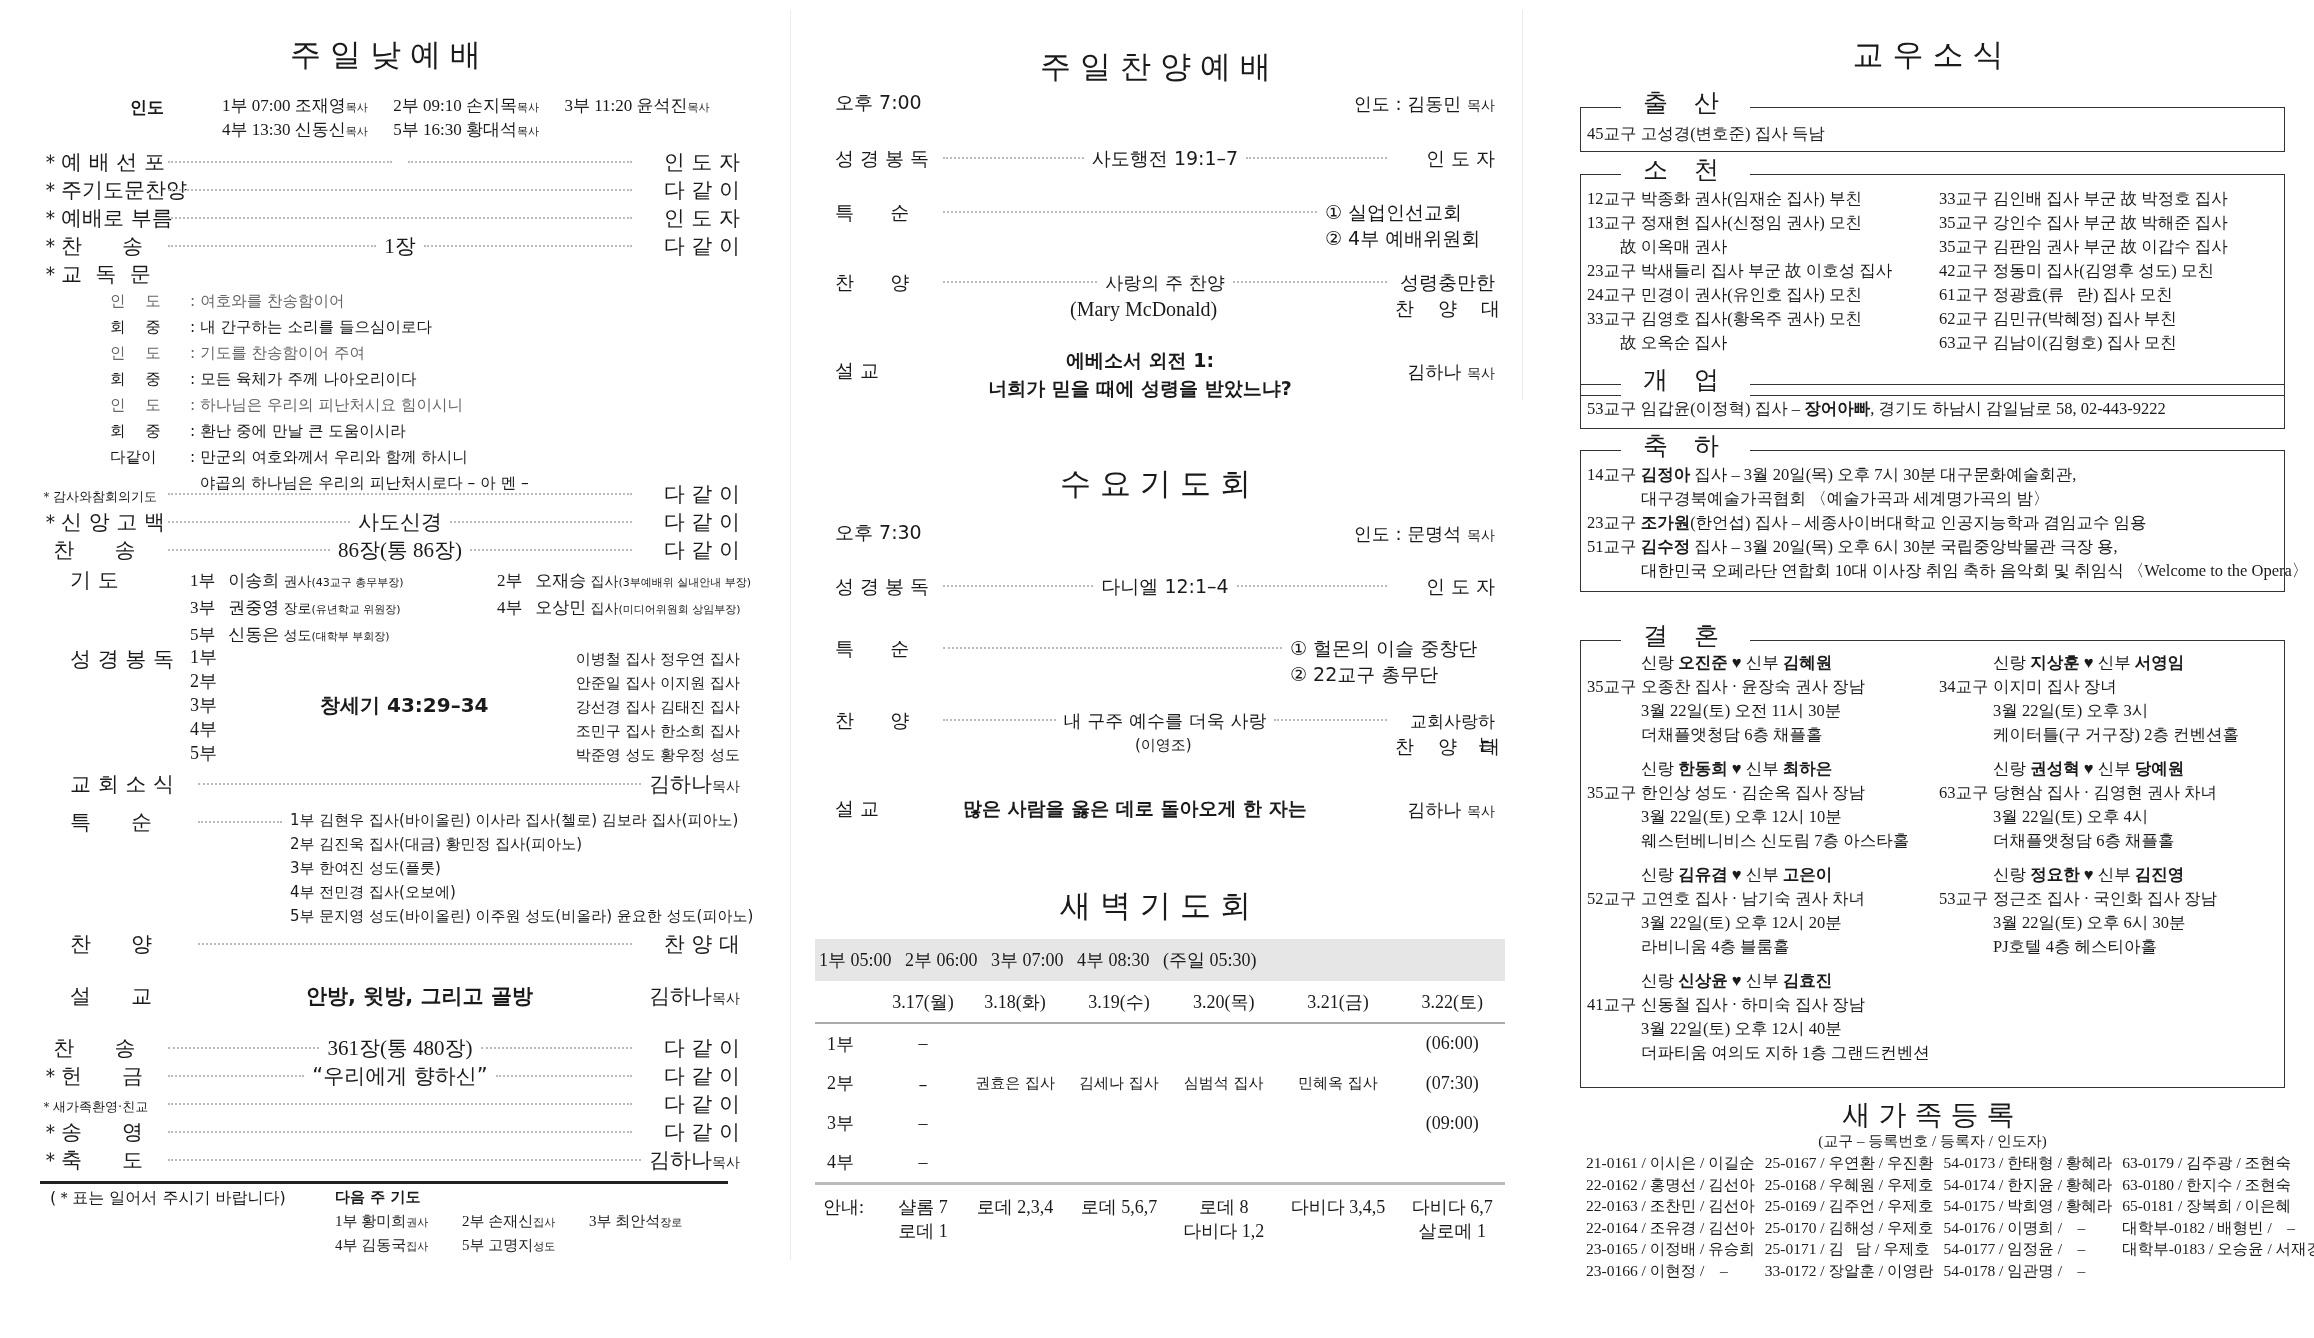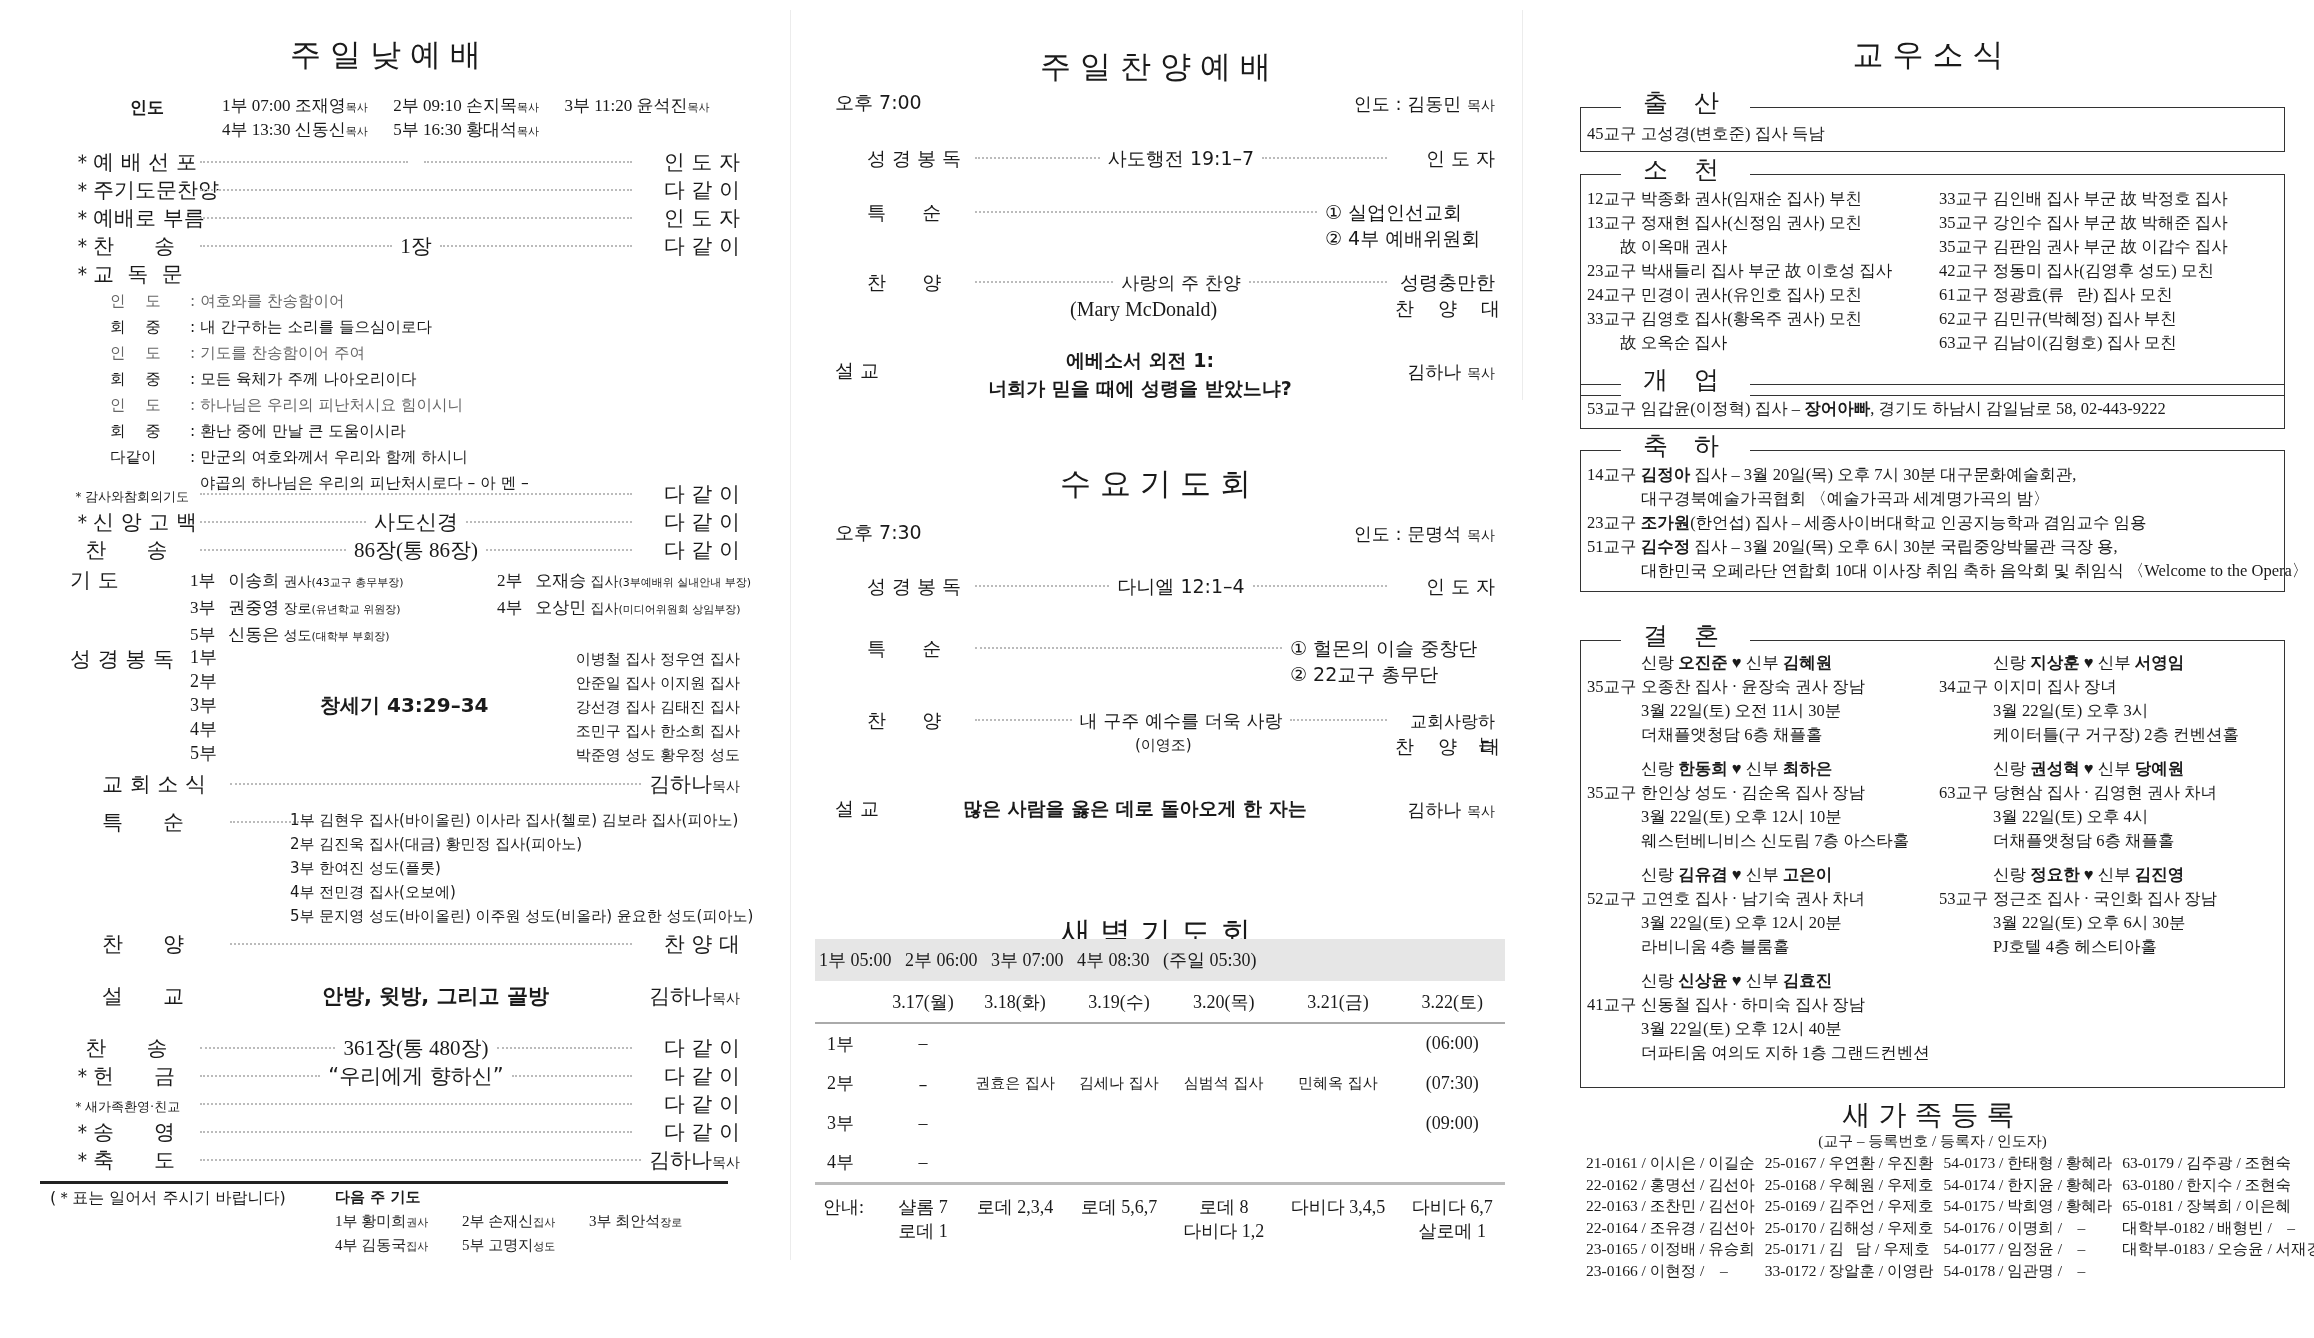--- a/index.html
+++ b/index.html
@@ -7,21 +7,21 @@
   body { font-family: "Liberation Serif", "DejaVu Serif", serif; color: #1a1a1a; position: relative; }
   .sans { font-family: "DejaVu Sans", "Liberation Sans", sans-serif; }
   .col { position: absolute; top: 0; }
   .col-left { left: 40px; width: 700px; }
   .col-mid { left: 815px; width: 690px; }
   .col-right { left: 1580px; width: 705px; }
   .vline { position: absolute; top: 10px; width: 1px; background: #ececec; }
   .section-title { text-align: center; font-size: 31px; letter-spacing: 9px; font-family: "DejaVu Sans", sans-serif; font-weight: normal; }
   .small { font-size: 14px; }
   .xs { font-size: 11px; }
-  .row { position: absolute; left: 0; right: 0; display: flex; align-items: baseline; font-size: 21px; margin-left: 32px; }
+  .row { position: absolute; left: 0; right: 0; display: flex; align-items: baseline; font-size: 21px; }
   .lbl { font-family: "DejaVu Sans", sans-serif; white-space: pre; }
   .dots { flex: 1; border-bottom: 2px dotted #bbb; margin: 0 8px; height: 1px; transform: translateY(-6px); }
   .abs { position: absolute; white-space: nowrap; }
   .gray { color: #666; }
   .bold { font-weight: bold; text-align: center; }
   .box { position: absolute; left: 0; right: 0; border: 1.5px solid #333; padding-left: 24px; }
   .box-title { position: absolute; top: -22px; left: 40px; background: #fff; padding: 0 22px; font-size: 25px; letter-spacing: 9px; font-family: "DejaVu Sans", sans-serif; }
   .box-line { font-size: 16.5px; line-height: 24px; white-space: nowrap; }
   table.dawn { border-collapse: collapse; width: 100%; font-size: 18px; }
   .reg { font-size: 15.5px; line-height: 21.5px; white-space: nowrap; }
@@ -273,21 +273,21 @@
       <span class="dots"></span>
       <span class="sans" style="width:100px;text-align:right;font-size:17px">교회사랑하는</span>
     </div>
   <div class="abs sans" style="top:736px;left:320px;font-size:15px;">(이영조)</div>
   <div class="abs lbl" style="top:734px;right:10px;width:100px;text-align:right;font-size:19px;letter-spacing:9px;">찬 양 대</div>
 
   <div class="abs lbl" style="top:796px;left:20px;font-size:19px;">설      교</div>
   <div class="abs sans bold" style="top:796px;left:148px;font-size:19px;">많은 사람을 옳은 데로 돌아오게 한 자는</div>
   <div class="abs sans" style="top:798px;right:10px;font-size:18px;"><span>김하나</span> <span class="small">목사</span></div>
 
-  <h1 class="section-title abs" style="top:885px;left:0;right:0;margin-top:27px;">새벽기도회</h1>
+  <h1 class="section-title abs" style="top:885px;left:0;right:0;">새벽기도회</h1>
   <div class="abs" style="top:939px;left:0;right:0;height:42px;background:#e6e6e6;font-size:18px;line-height:42px;padding-left:4px;white-space:pre;">1부 05:00   2부 06:00   3부 07:00   4부 08:30   (주일 05:30)</div>
   <div class="abs" style="top:981px;left:0;right:0;">
     <table class="dawn">
       <thead>
         <tr style="height:42px;border-bottom:2px solid #aaa;">
           <th style="width:68px"></th>
           <th style="font-weight:normal">3.17(월)</th>
           <th style="font-weight:normal">3.18(화)</th>
           <th style="font-weight:normal">3.19(수)</th>
           <th style="font-weight:normal">3.20(목)</th>

